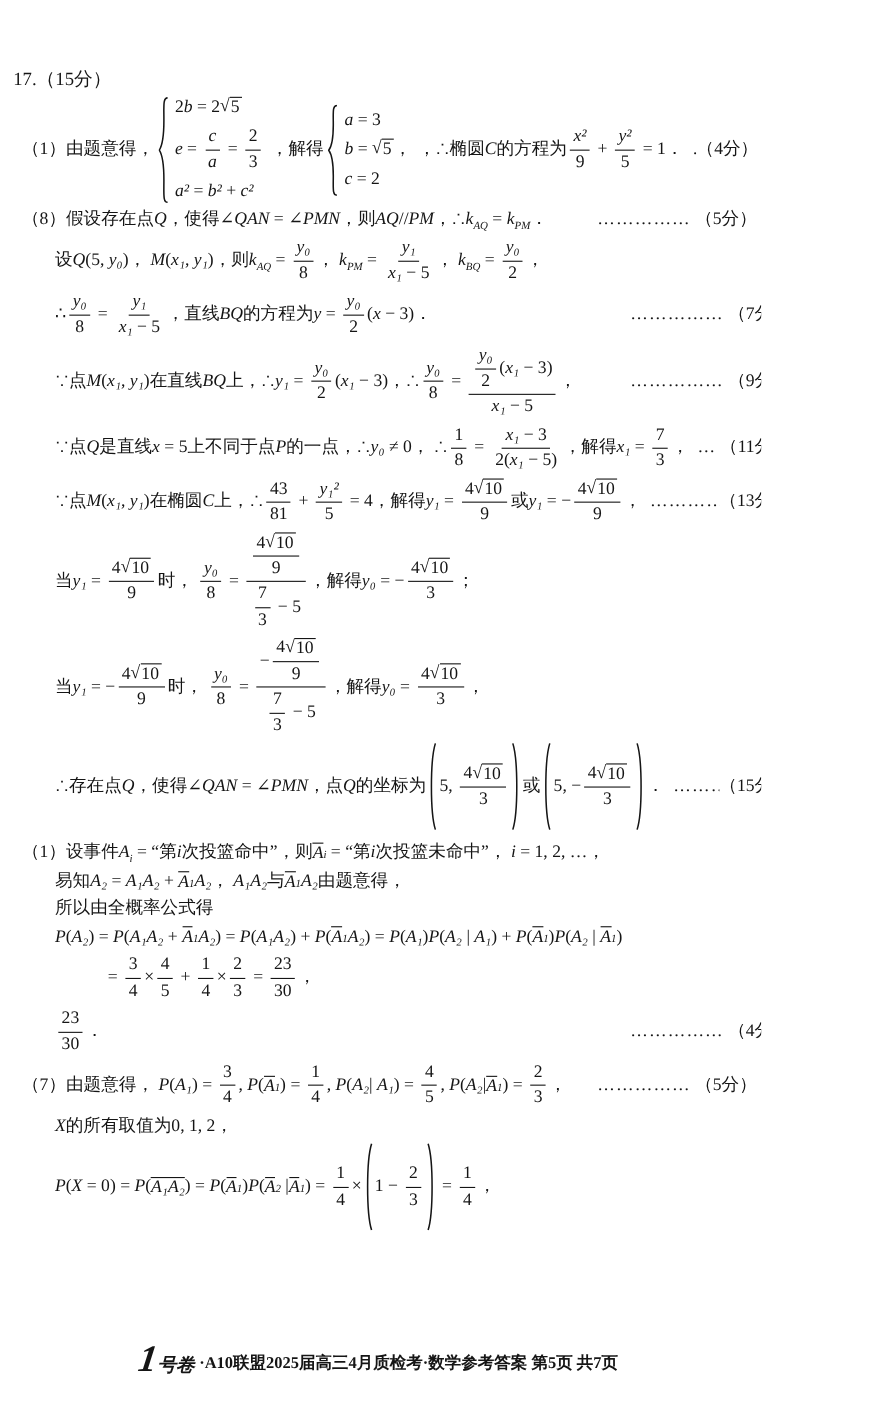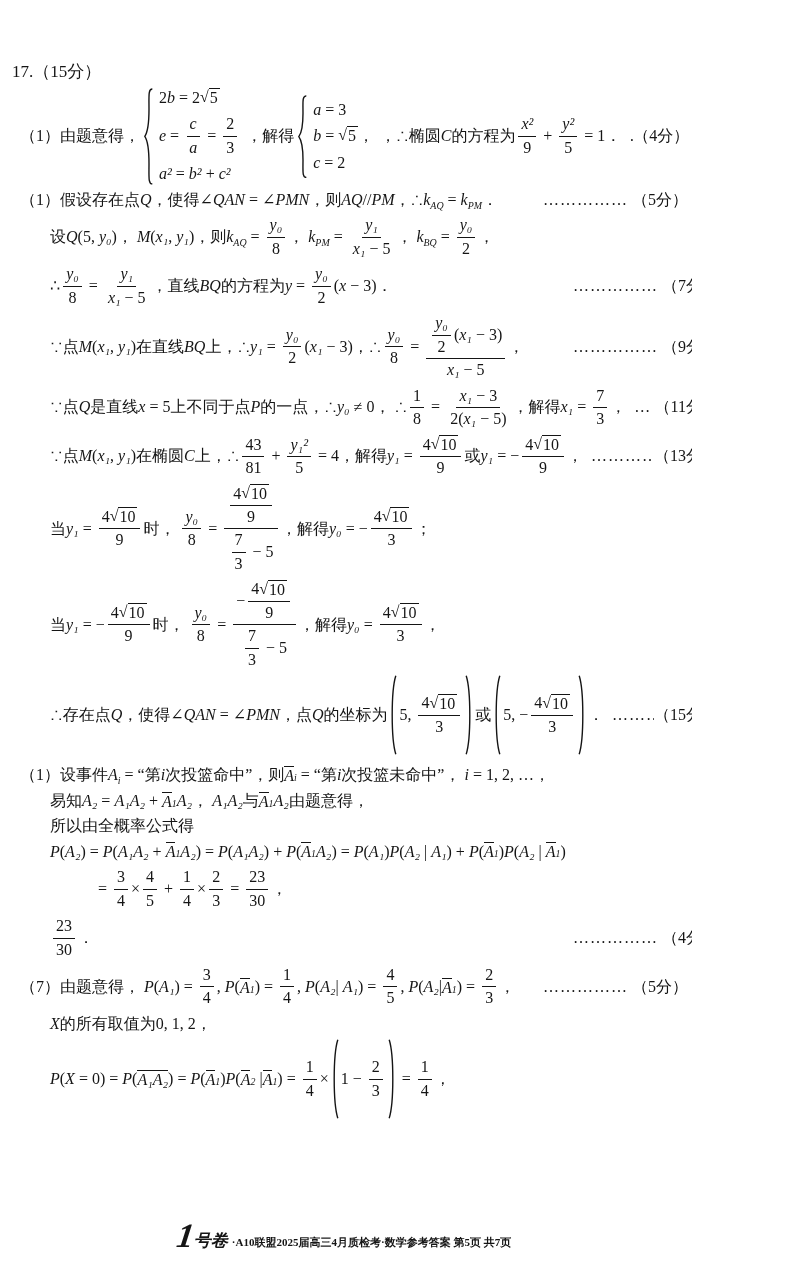--- a/index.html
+++ b/index.html
@@ -31,21 +31,21 @@
   svg.brace-svg{align-self:stretch;width:10px;min-height:2em;}
   .paren{display:inline-flex;align-items:center;margin:0 2px;}
   .paren-inner{display:flex;align-items:center;padding:0 2px;}
   svg.paren-svg{align-self:stretch;width:8px;min-height:1.4em;}
   .dots{margin-left:auto;overflow:hidden;min-width:0;flex-shrink:1;text-align:right;padding:0 4px 0 8px;letter-spacing:1px;}
   .score{white-space:pre;}
   .footer{margin-top:auto;display:flex;align-items:flex-end;justify-content:center;padding-bottom:30px;}
   .logo{display:inline-flex;align-items:flex-end;margin-right:4px;}
   .logo-numeral{font-size:34px;line-height:0.8;font-weight:bold;font-style:italic;transform:skewX(-8deg);}
   .logo-text{font-size:17px;font-weight:bold;font-style:italic;line-height:1;}
-  .footer-text{font-size:11px;font-weight:bold;line-height:1.2;}
+  .footer-text{font-size:15px;font-weight:bold;line-height:1.2;}
 </style>
 </head>
 <body>
 
 <div class="sheet">
 
   <section>
     <div class="prob-header">17.（15分）</div>
     <div class="lines">
         <div class="line ind0">
@@ -61,21 +61,21 @@
           <span class="mi">C</span>
           <span class="tx">的方程为</span>
           <span class="frac"><span class="num"><span class="mi">x²</span></span><span class="den"><span class="tx">9</span></span></span>
           <span class="tx"> + </span>
           <span class="frac"><span class="num"><span class="mi">y²</span></span><span class="den"><span class="tx">5</span></span></span>
           <span class="tx"> = 1．</span>
           <span class="dots">…………</span>
           <span class="score">（4分）</span>
         </div>
         <div class="line ind0">
-          <span class="tx">（1）假设存在点</span>
+          <span class="tx">（8）假设存在点</span>
           <span class="mi">Q</span>
           <span class="tx">，使得∠</span>
           <span class="mi">QAN</span>
           <span class="tx"> = ∠</span>
           <span class="mi">PMN</span>
           <span class="tx">，则</span>
           <span class="mi">AQ</span>
           <span class="tx">//</span>
           <span class="mi">PM</span>
           <span class="tx">，∴</span>

